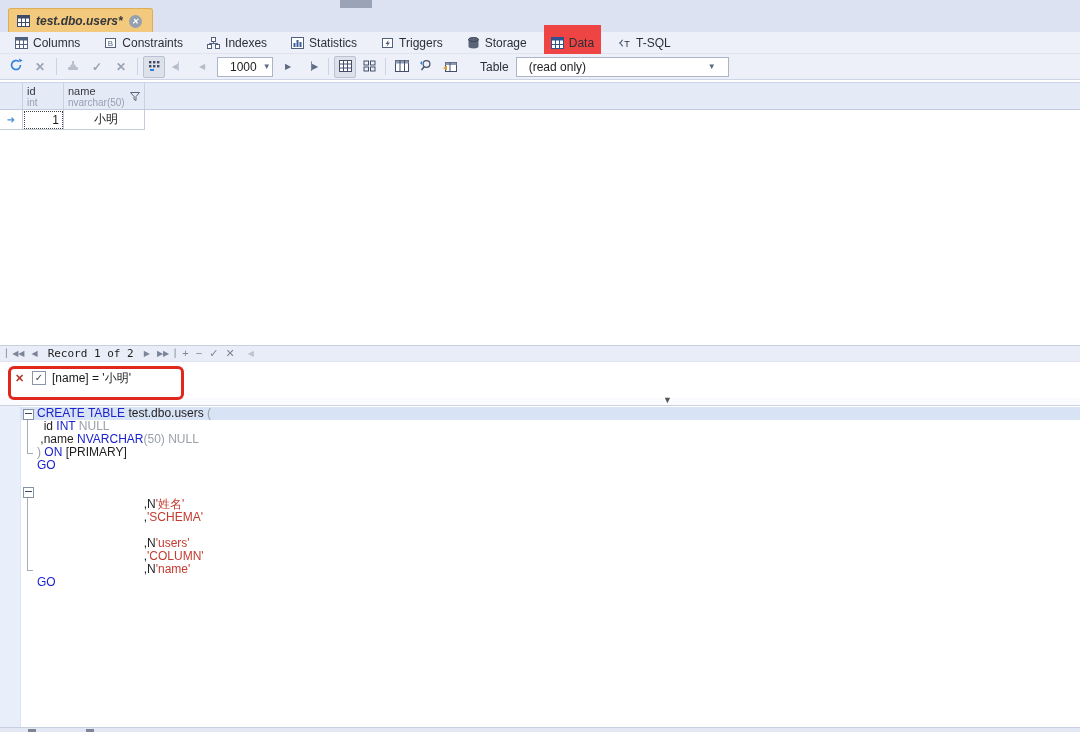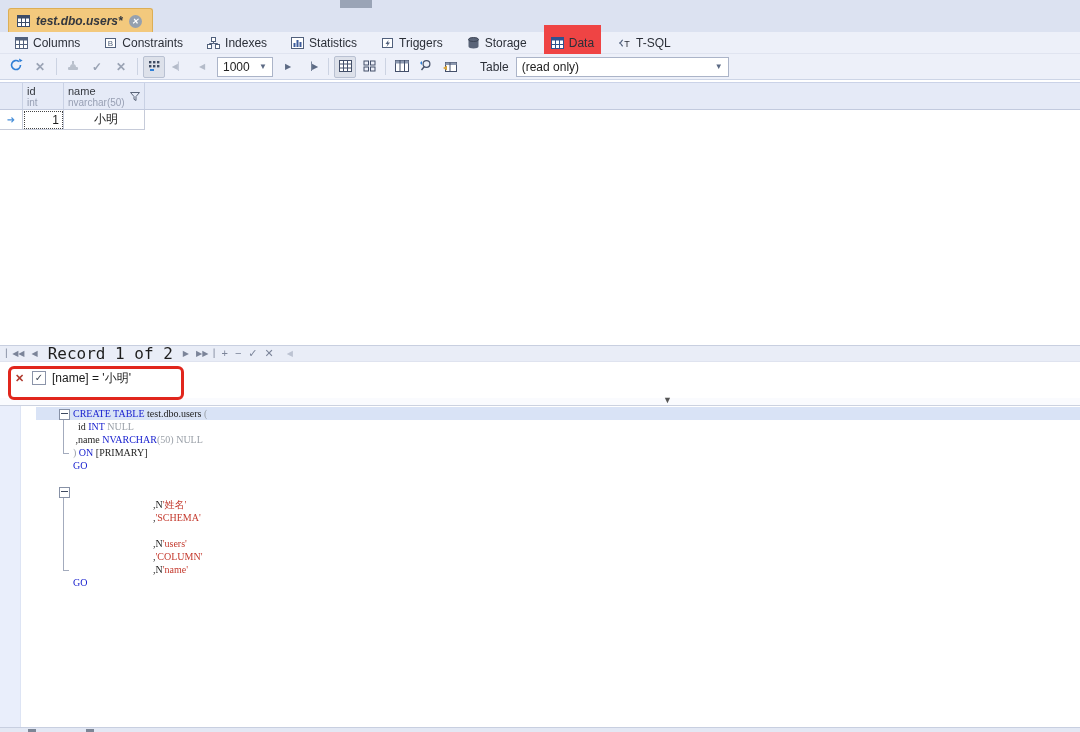--- a/index.html
+++ b/index.html
@@ -29,21 +29,21 @@
   
   .toolbar{position:absolute;left:0;top:54px;width:1080px;height:26px;background:#edf0f9;
     border-bottom:1px solid #cdd5e6;display:flex;align-items:center;padding-left:4px;box-sizing:border-box;}
   .tbtn{min-width:22px;height:22px;display:flex;align-items:center;justify-content:center;margin:0 1px;}
   .tbtn.pressed{background:#dde1ea;border:1px solid #b9c1d2;border-radius:2px;box-sizing:border-box;}
   .tsep{width:1px;height:17px;background:#ccd3e2;margin:0 4px;}
   .glyph{font-size:12px;color:#9aa3b4;font-weight:bold;}
   .arrowg{font-size:8px;color:#b4bbc9;}
   .arrowg.en{color:#5c6a84;}
   .combo{height:20px;background:#fff;border:1px solid #abb4c8;display:flex;align-items:center;
-    justify-content:space-between;box-sizing:border-box;padding:0 5px;font-size:12px;color:#222;}
+    justify-content:space-between;box-sizing:border-box;padding:0 12px;font-size:12px;color:#222;}
   .combo .caret{font-size:8px;color:#5c6a84;margin-left:6px;}
   .pagesize{width:56px;margin:0 3px;}
   .table-label{font-size:12px;color:#2b2f38;margin:0 7px 0 18px;}
   .table-combo{width:213px;}
 
   
   .content{position:absolute;left:0;top:80px;width:1080px;height:647px;background:#fff;}
 
   
   .grid-header{position:absolute;left:0;top:2px;width:1080px;height:28px;background:#e5eaf7;
@@ -57,21 +57,21 @@
     border-bottom:1px solid #c6cbd9;font-size:12px;color:#1a1a1a;display:flex;align-items:center;}
   .row-arrow{font-size:10px;color:#4a90d9;margin:0 auto;}
   .focus-cell{outline:1px dotted #444;outline-offset:-2px;}
 
   
   .navstrip{position:absolute;left:0;top:265px;width:1080px;height:17px;background:#e9edf7;
     border-top:1px solid #c8cfe0;border-bottom:1px solid #dfe3ef;display:flex;align-items:center;
     padding-left:6px;gap:7px;box-sizing:border-box;}
   .nvg{font-size:8px;color:#7b8499;}
   .nvg.sym{font-size:11px;line-height:11px;}
-  .nav-text{font-family:"DejaVu Sans Mono",monospace;font-size:16px;color:#1d1d1d;margin:0 3px;}
+  .nav-text{font-family:"DejaVu Sans Mono",monospace;font-size:11px;color:#1d1d1d;margin:0 3px;}
   .nvg.dis{color:#bcc3d2;}
 
   
   .filterbar{position:absolute;left:0;top:282px;width:1080px;height:36px;background:#fff;}
   .f-x{position:absolute;left:15px;top:10px;font-size:11px;font-weight:bold;color:#b03a2e;}
   .f-check{position:absolute;left:32px;top:9px;width:12px;height:12px;background:#fff;
     border:1px solid #8b94a9;font-size:10px;line-height:12px;text-align:center;color:#3c4452;}
   .f-expr{position:absolute;left:52px;top:8px;font-size:12px;color:#1a1a1a;}
   .red-annotation{position:absolute;left:8px;top:284px;width:170px;height:28px;border:3px solid #e1261c;
     border-radius:6px;pointer-events:none;z-index:9;}
@@ -80,21 +80,21 @@
   .splitter{position:absolute;left:0;top:318px;width:1080px;height:7px;background:#fafbfe;}
   .splitter .chev{position:absolute;left:663px;top:-3px;font-size:9px;color:#555;}
   .divline{position:absolute;left:0;top:325px;width:1080px;height:1px;background:#ccd2e0;}
 
   
   .sqlpanel{position:absolute;left:0;top:326px;width:1080px;height:321px;background:#fff;overflow:hidden;}
   .sql-gutter-col{position:absolute;left:0;top:0;width:20px;height:100%;background:#e9eefb;
     border-right:1px solid #dde4f4;z-index:3;}
   .code{position:absolute;left:0;top:1px;width:1080px;}
   .code-line{position:relative;height:13px;line-height:13px;padding-left:37px;white-space:pre;
-    font-family:Liberation Serif, serif;font-size:10px;margin-left:36px;}
+    font-family:Liberation Sans, sans-serif;font-size:12px;}
   .code-line.hl{background:#d9e3f6;}
   .gm{position:absolute;}
   .gm-box{left:23px;top:2px;width:9px;height:9px;border:1px solid #8791a6;background:#fff;z-index:4;}
   .gm-box::after{content:"";position:absolute;left:1px;right:1px;top:3px;height:1px;background:#3e4a61;}
   .gm-line{left:27px;top:0;width:1px;height:13px;background:#a3abbd;}
   .gm-corner{left:27px;top:0;width:5px;height:7px;border-left:1px solid #a3abbd;border-bottom:1px solid #a3abbd;}
   .tk-kw{color:#1b23cf;}
   .tk-pl{color:#1e1e1e;}
   .tk-str{color:#c43a2e;}
   .tk-gray{color:#9aa0a8;}

